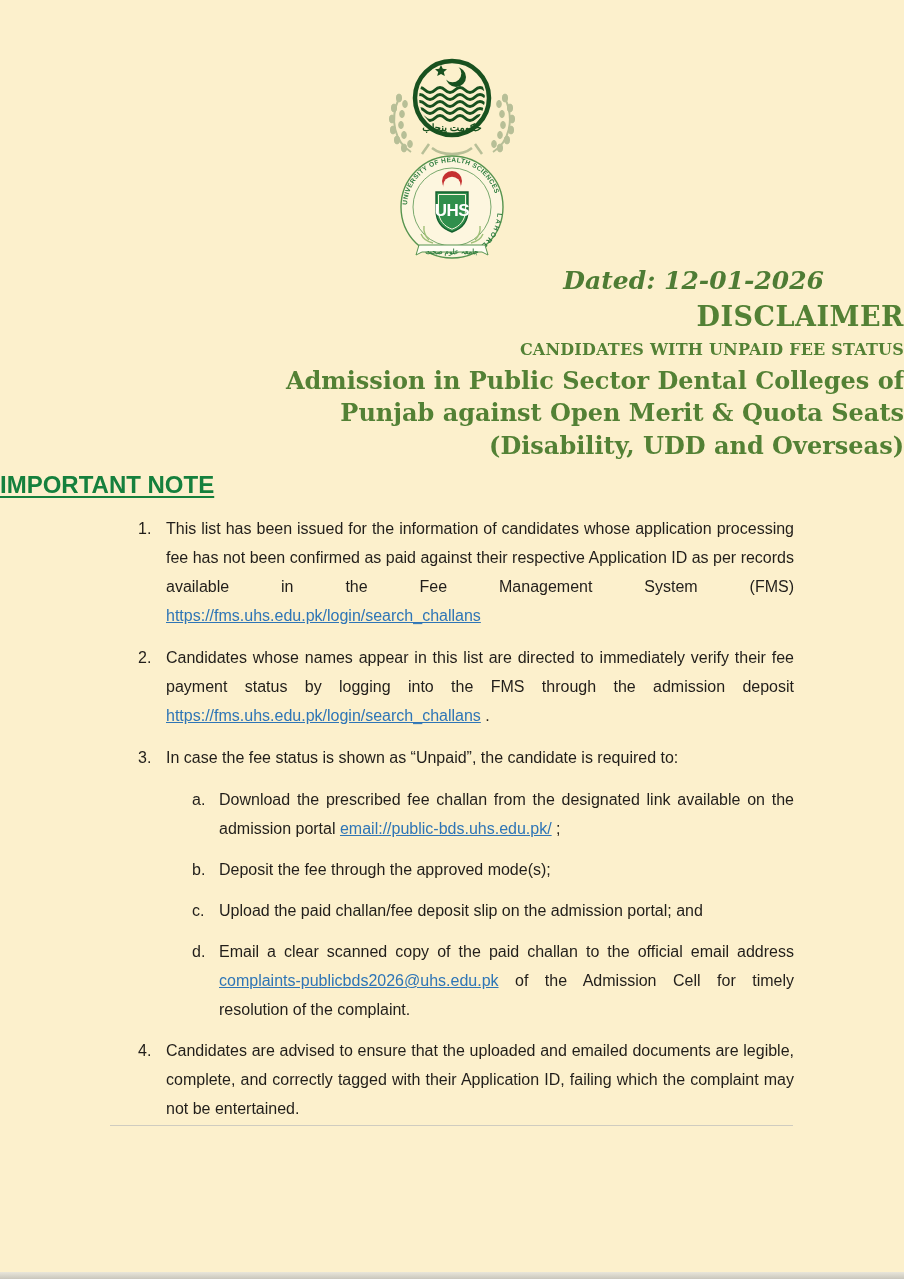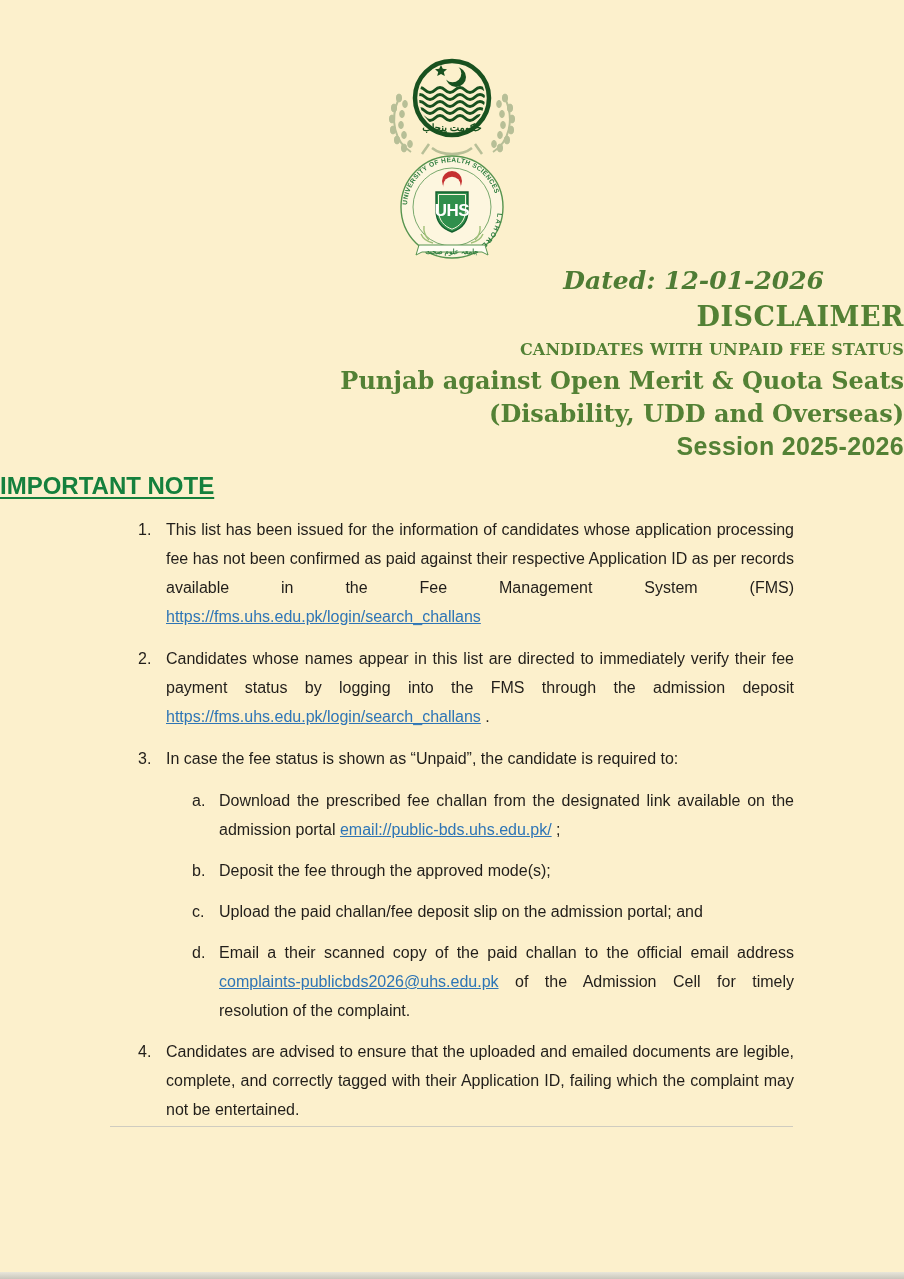--- a/index.html
+++ b/index.html
@@ -137,23 +137,23 @@
       <path d="M28 93 h66 l3 10 -6 -3 h-60 l-6 3 z" fill="#FFFDF2" stroke="#57944F" stroke-width="1"></path>
       <text x="61" y="101.5" text-anchor="middle" font-size="7" font-weight="bold" fill="#2E7D3E">جامعہ علوم صحت</text>
     </svg>
   </div>
 
   <div class="date-line">Dated: 12-01-2026</div>
 
   <div class="titles">
     <div class="t-disclaimer">DISCLAIMER</div>
     <div class="t-sub">CANDIDATES WITH UNPAID FEE STATUS</div>
+    <div class="t-line">Admission in Public Sector Dental Colleges of</div>
     <div class="t-line">Punjab against Open Merit &amp; Quota Seats</div>
     <div class="t-paren">(Disability, UDD and Overseas)</div>
-    <div class="t-session">Session 2025-2026</div>
   </div>
 
   <div class="note-heading">
     <span>IMPORTANT NOTE</span>
   </div>
 
   <div class="list">
 
     <div class="item">
       <span class="num">1.</span>
@@ -178,21 +178,21 @@
       <div class="item">
         <span class="num">b.</span>
         <div class="txt"><span>Deposit the fee through the approved mode(s);</span></div>
       </div>
       <div class="item">
         <span class="num">c.</span>
         <div class="txt"><span>Upload the </span><b>paid challan/fee deposit slip</b><span> on the admission portal; and</span></div>
       </div>
       <div class="item">
         <span class="num">d.</span>
-        <div class="txt"><span>Email a their scanned copy of the paid challan to the official email address </span><a href="#">complaints-publicbds2026@uhs.edu.pk</a><span>  of the Admission Cell for timely resolution of the complaint.</span></div>
+        <div class="txt"><span>Email a clear scanned copy of the paid challan to the official email address </span><a href="#">complaints-publicbds2026@uhs.edu.pk</a><span>  of the Admission Cell for timely resolution of the complaint.</span></div>
       </div>
     </div>
 
     <div class="item" style="margin-bottom:2px;">
       <span class="num">4.</span>
       <div class="txt"><span>Candidates are advised to ensure that the uploaded and emailed documents are legible, complete, and correctly tagged with their Application ID, failing which the complaint may not be entertained.</span></div>
     </div>
 
   </div>
 

